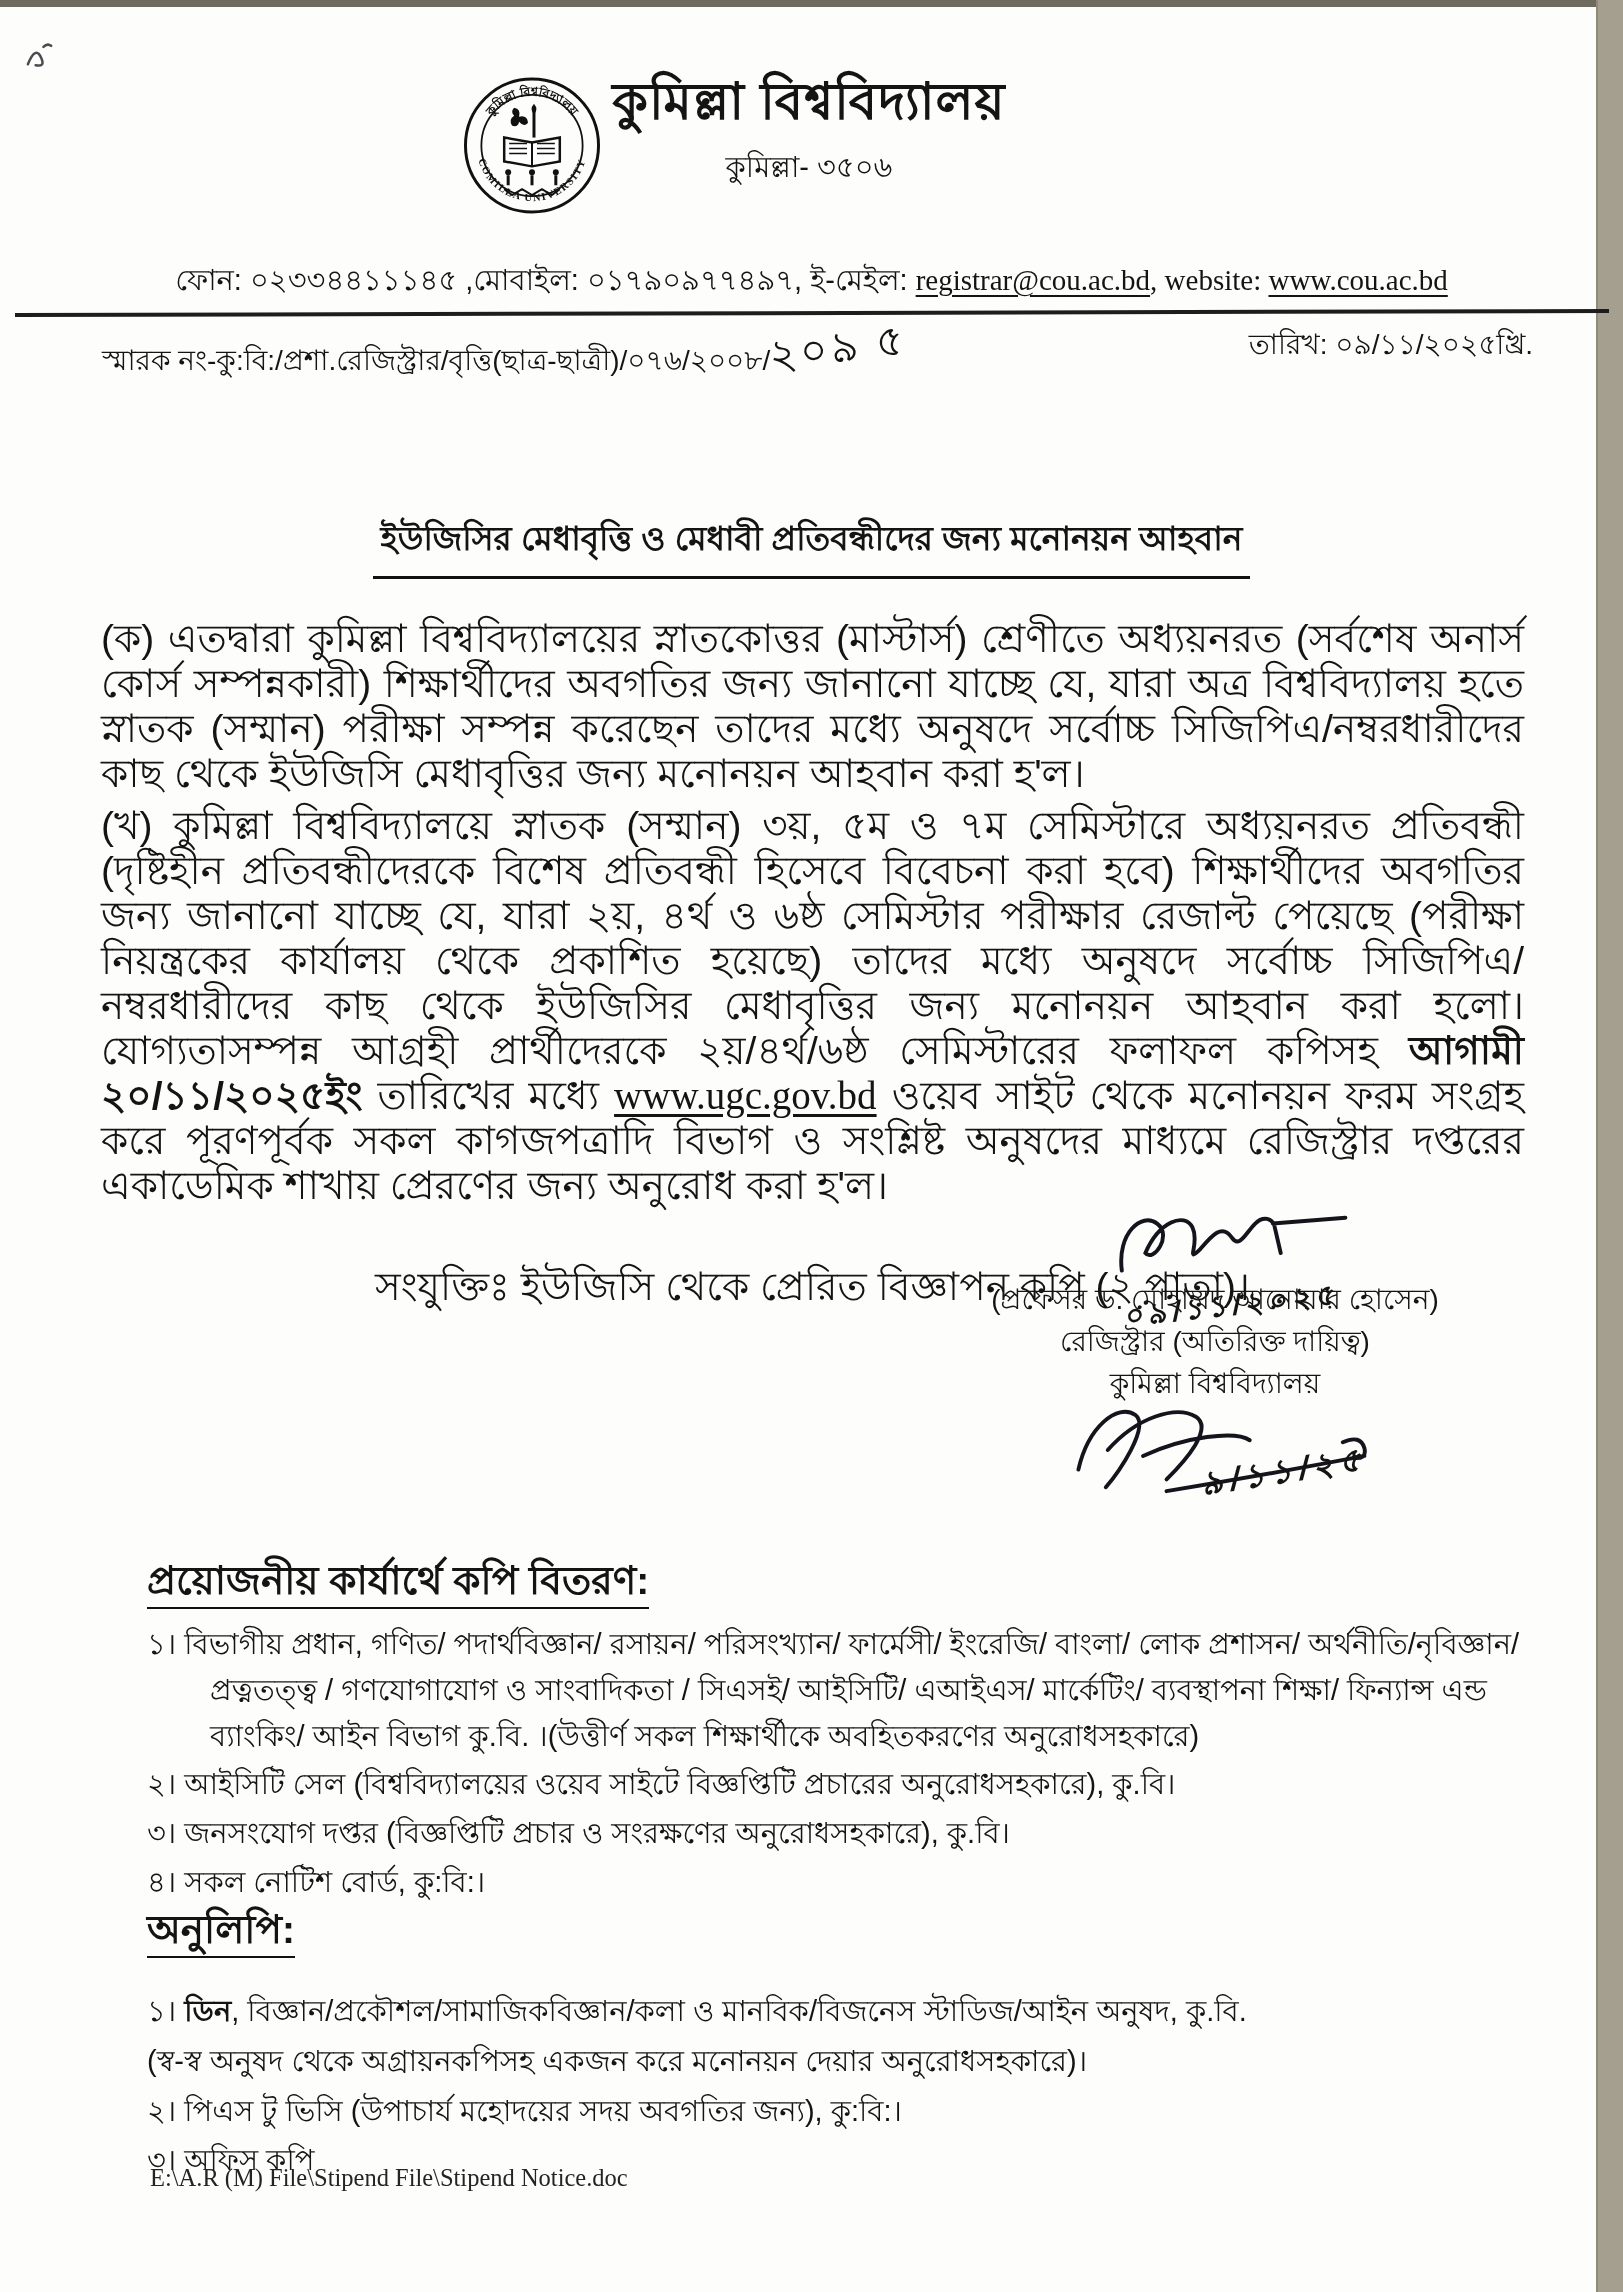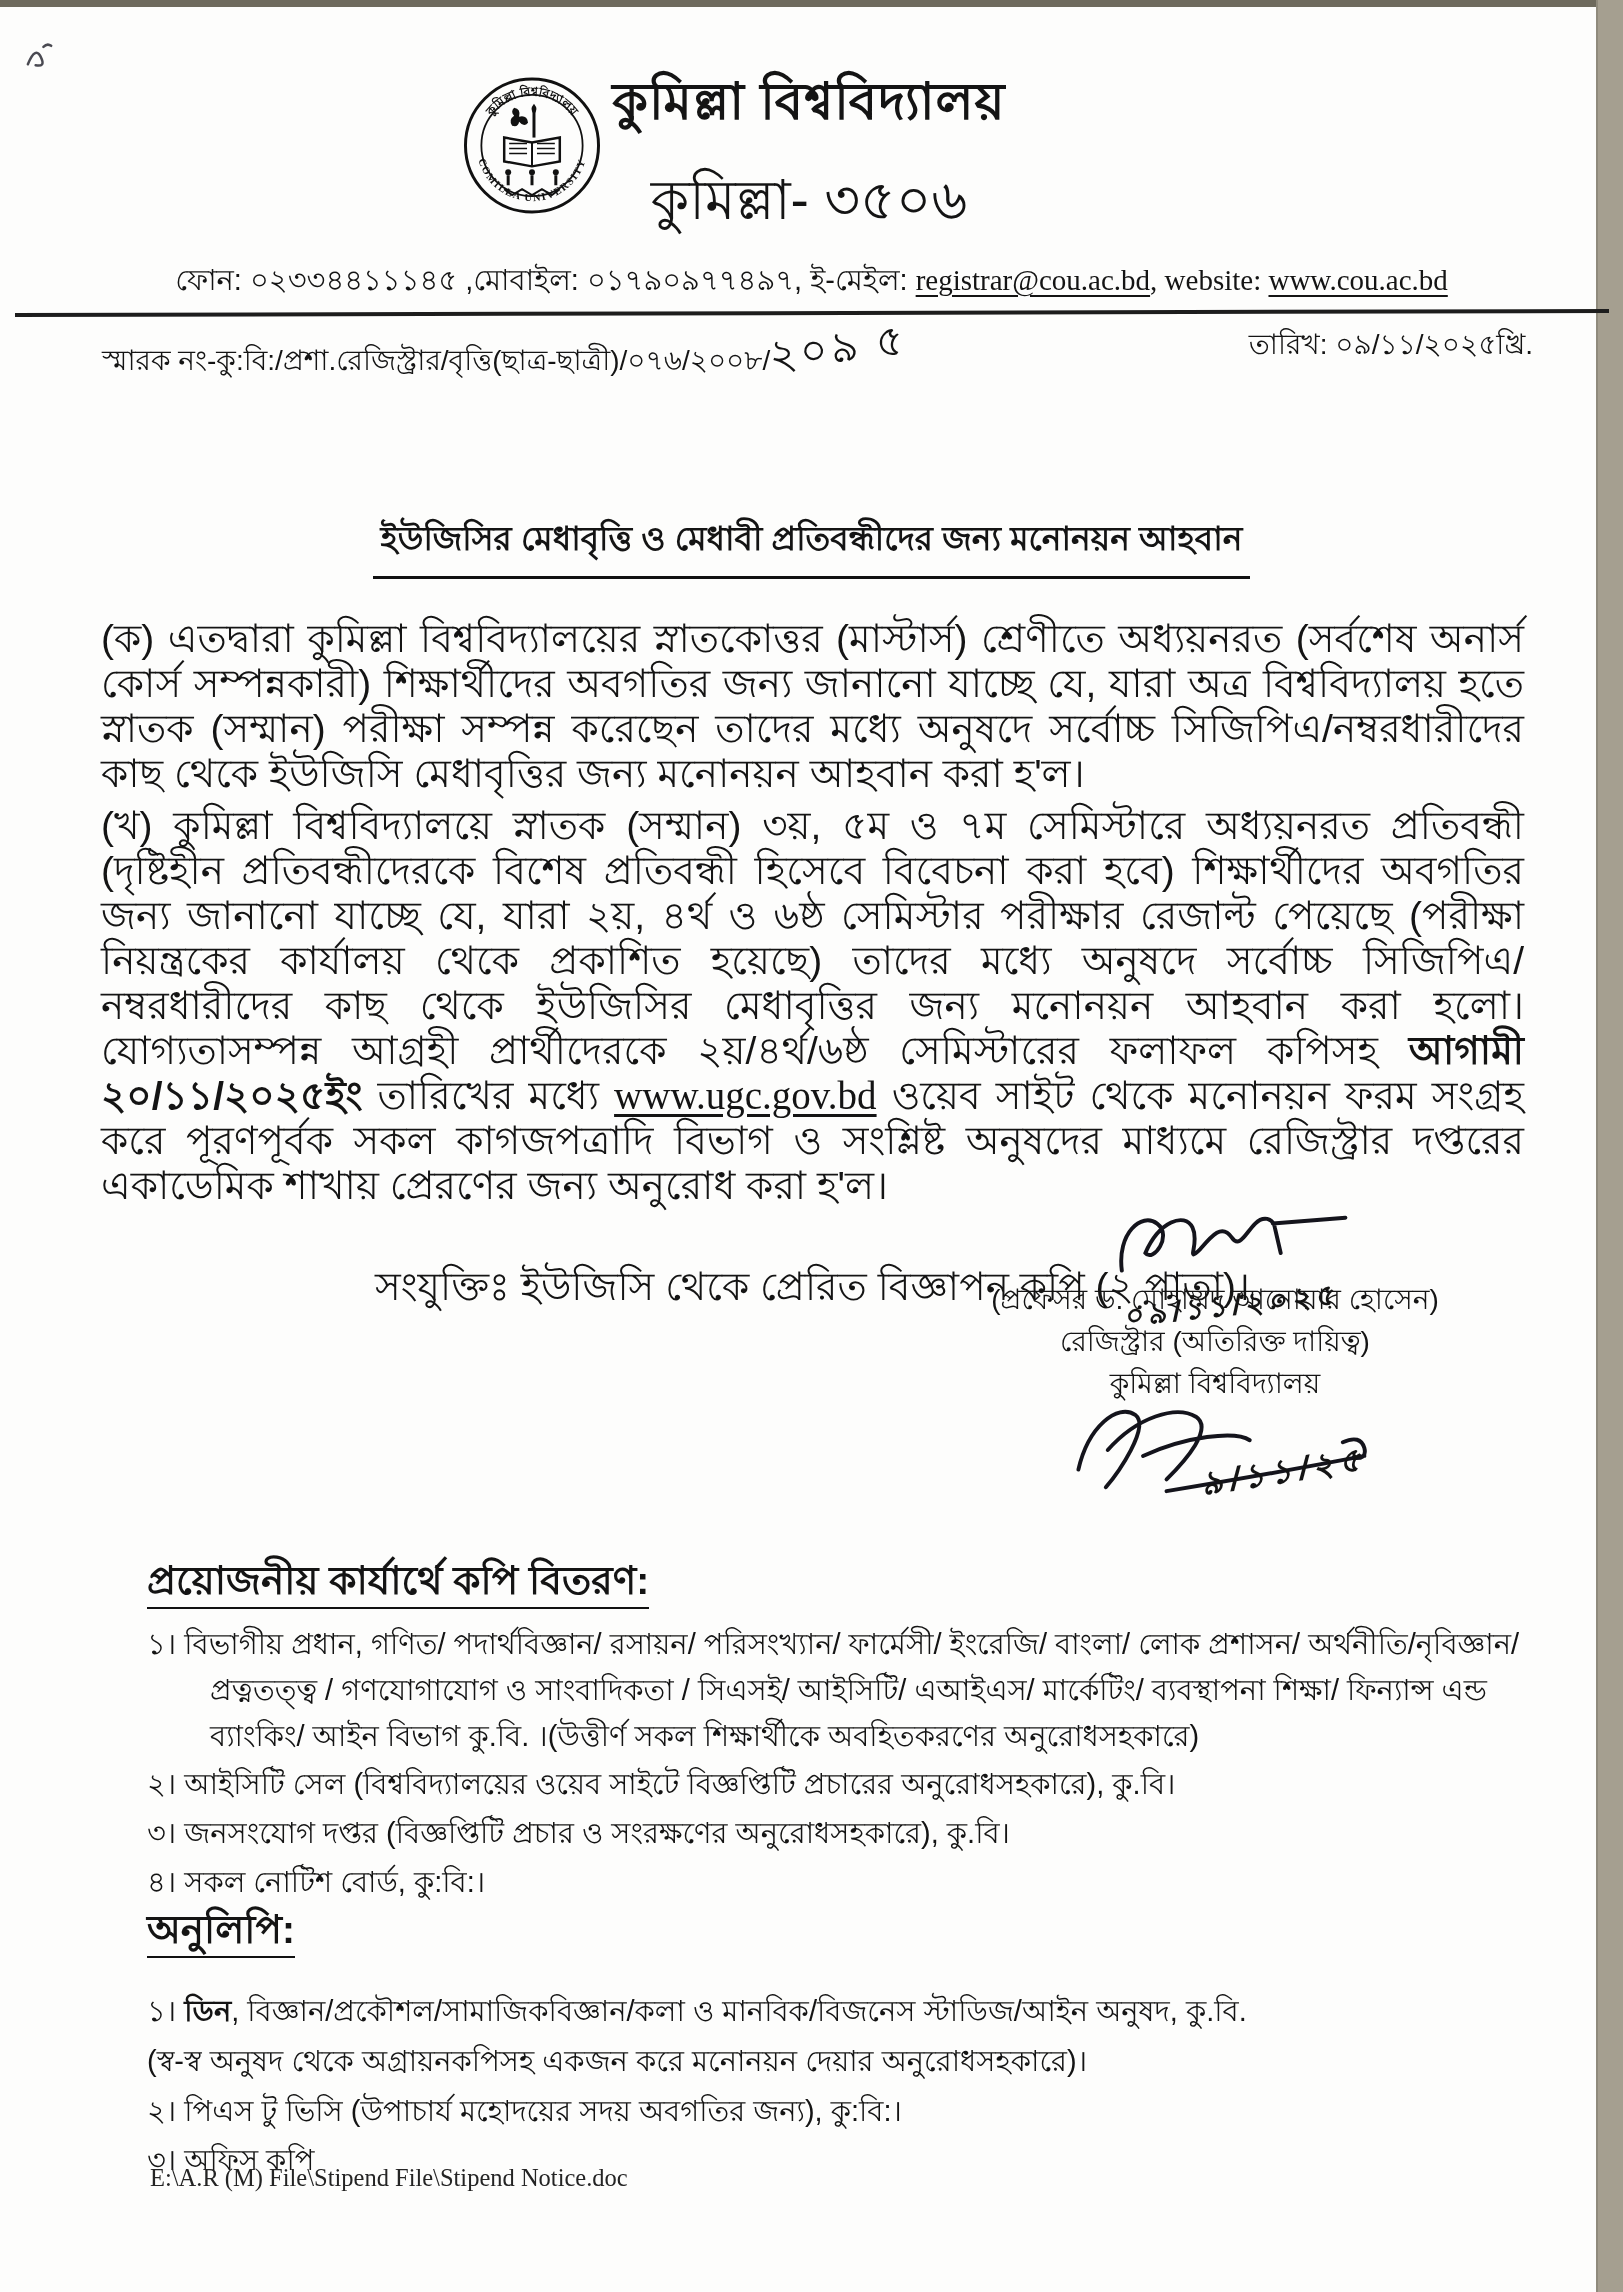--- a/index.html
+++ b/index.html
@@ -10,21 +10,21 @@
   }
   
   .scan-top    { position:absolute; top:0; left:0; width:100%; height:6.9px; background:#6e6a5d; }
   .scan-right  { position:absolute; top:0; right:0; width:25.5px; height:100%; background:#a59f90; border-left:2px solid #8f8a7c; }
   .pen-mark    { position:absolute; left:23.5px; top:39px; }
 
   
   .seal { position:absolute; left:461px; top:76px; width:142px; height:139px; }
   .head-text { position:absolute; left:603px; top:67px; width:412px; text-align:center; }
   .uni-name { font-size:51px; font-weight:600; letter-spacing:1px; line-height:69px; }
-  .uni-loc  { font-size:55px; font-weight:500; margin-top:22px; }
+  .uni-loc  { font-size:29px; font-weight:500; margin-top:8px; }
   .contact-line { position:absolute; top:257px; left:0; width:100%; text-align:center; font-size:29px; }
   .latin-serif { font-family:"Liberation Serif", serif; }
   .doc-link { color:#141414; text-decoration:underline; text-underline-offset:4.9px; }
   .head-rule { position:absolute; top:311px; left:14.7px; width:1594px; height:3.9px; background:#1d1d1d; transform:rotate(-0.15deg); }
 
   
   .memo-row { position:absolute; top:323px; left:102px; right:90px; display:flex; justify-content:space-between; align-items:flex-start; font-size:28px; }
   .handwritten { display:inline-block; font-size:43px; font-weight:500; transform:rotate(-7deg) translateY(-7.8px); letter-spacing:2.9px; }
 
   

